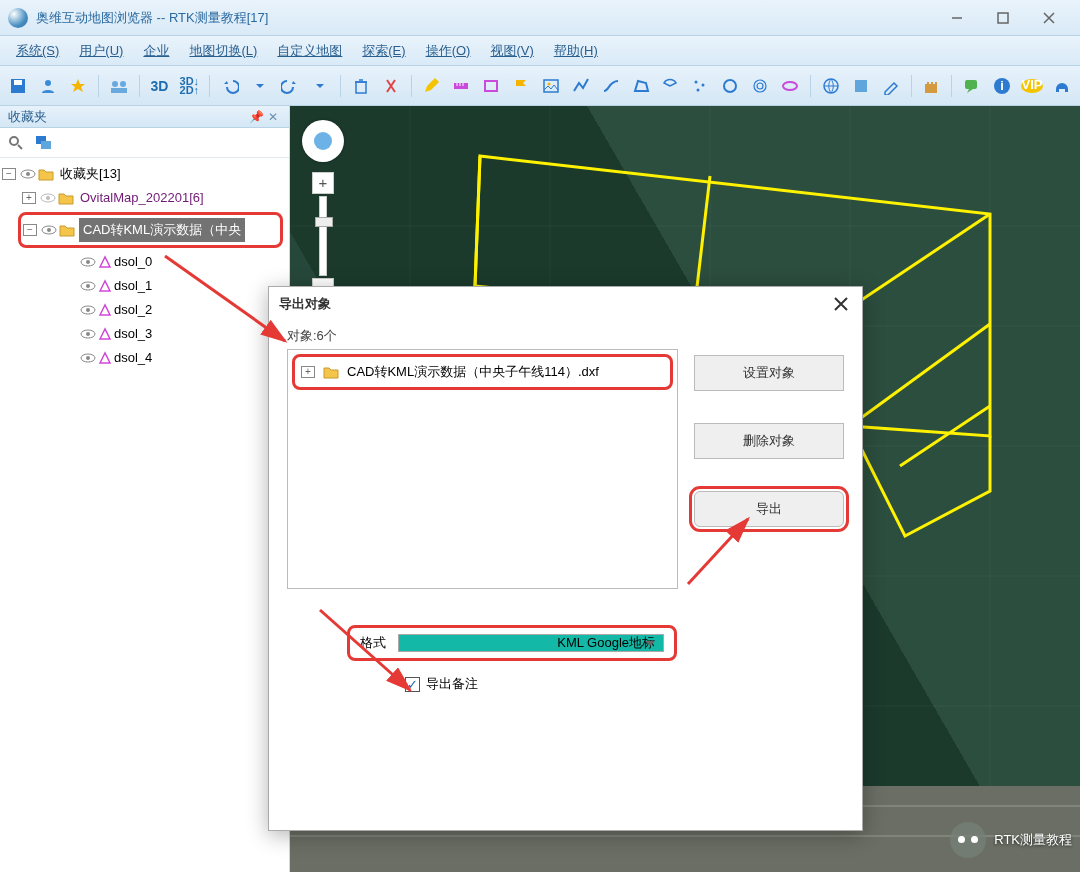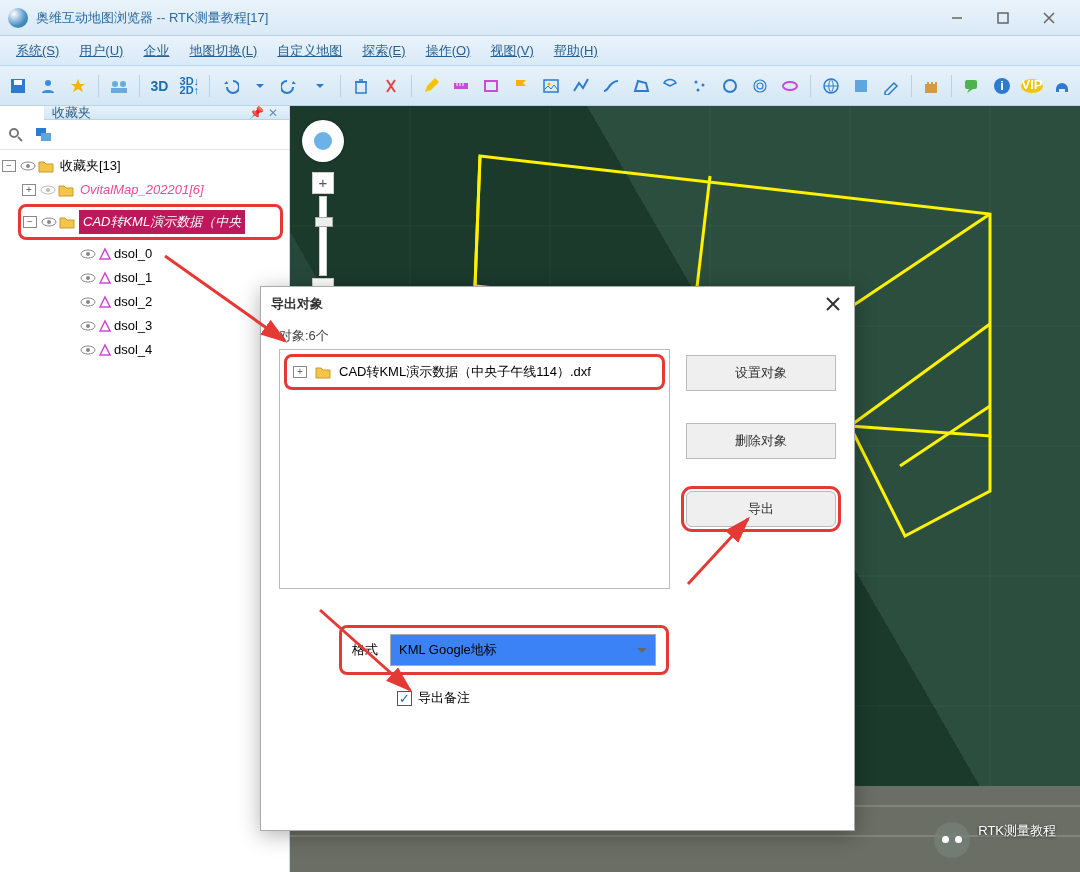--- a/index.html
+++ b/index.html
@@ -19,35 +19,35 @@
 
 
 .toolbar { height:40px; background:linear-gradient(#e7f2fb,#d4e7f5); display:flex; align-items:center; padding:0 4px; border-bottom:1px solid #b8d2e6; gap:2px; }
 .tbtn { width:28px; height:28px; display:flex; align-items:center; justify-content:center; border-radius:3px; }
 .tsep { width:1px; height:22px; background:#b8d2e6; margin:0 4px; }
 .txt-icon { font-size:14px; font-weight:bold; color:#1e6db0; }
 
 
 .body { position:absolute; top:106px; left:0; right:0; bottom:0; display:flex; }
 .sidebar { width:290px; background:#fff; border-right:1px solid #c9d9e6; display:flex; flex-direction:column; }
-.side-hdr { height:14px; background:linear-gradient(#e7f2fb,#d4e7f5); color:#2a5f8f; padding:0 8px; display:flex; align-items:center; border-bottom:1px solid #b8d2e6;margin-left:44px; }
+.side-hdr { height:22px; background:linear-gradient(#e7f2fb,#d4e7f5); color:#2a5f8f; padding:0 8px; display:flex; align-items:center; border-bottom:1px solid #b8d2e6; }
 .side-hdr .spacer { flex:1; }
 .side-hdr .pin, .side-hdr .x { width:16px; color:#6a8fb0; font-size:12px; text-align:center; }
 .side-tb { height:30px; display:flex; align-items:center; padding:0 6px; gap:8px; border-bottom:1px solid #e0e9f0; }
 .side-tb .ic { width:20px; height:20px; display:flex; align-items:center; justify-content:center; }
 
 .tree { padding:4px 2px; line-height:22px; }
 .tree-row { display:flex; align-items:center; white-space:nowrap; padding:1px 0; }
 .tree-exp { width:14px; text-align:center; color:#666; border:1px solid #888; background:#fff; font-size:10px; line-height:10px; height:12px; margin-right:4px; }
 .tree-exp.none { border:none; background:transparent; }
 .tree-eye { width:16px; height:12px; margin-right:2px; }
 .tree-fold { width:16px; height:14px; margin-right:4px; }
 .tree-label { padding:0 2px; }
-.tree-label.dim { color:#ec4899;font-style:italic; }
-.tree-label.sel { background:#be185d; color:#fff; padding:1px 4px;font-style:italic; }
+.tree-label.dim { color:#701a75; }
+.tree-label.sel { background:#737373; color:#fff; padding:1px 4px; }
 .indent1 { padding-left:20px; }
 .indent2 { padding-left:60px; }
 
 .row-hl { border:3px solid #e53935; border-radius:8px; }
 
 
 .maparea { flex:1; position:relative; background:#1a3a2e; overflow:hidden; }
 .sat { position:absolute; inset:0; background:
   linear-gradient(0deg, rgba(90,110,90,.15) 0 2%, transparent 2% 100%),
   linear-gradient(60deg, #26483a 0 30%, #1b3a2c 30% 60%, #2c4e3e 60% 100%);
@@ -56,47 +56,47 @@
 
 .nav-ctrl { position:absolute; left:12px; top:14px; width:42px; }
 .compass { width:42px; height:42px; border-radius:50%; background:#fff; box-shadow:0 0 3px rgba(0,0,0,.4); position:relative; }
 .compass::before { content:""; position:absolute; left:50%; top:50%; width:18px; height:18px; background:#6cb2e6; border-radius:50%; transform:translate(-50%,-50%); }
 .zoom { margin-top:10px; width:22px; margin-left:10px; }
 .zoom-btn { width:22px; height:22px; background:#fff; border:1px solid #ccc; color:#555; font-size:15px; line-height:20px; text-align:center; }
 .zoom-track { width:8px; height:80px; background:#fff; margin:2px auto; border:1px solid #ccc; position:relative; }
 .zoom-handle { position:absolute; left:-5px; top:20px; width:18px; height:10px; background:#eee; border:1px solid #aaa; }
 
 
-.dialog { position:absolute; left:260px; top:286px; width:595px; height:545px; background:#fff; border:1px solid #aaa; box-shadow:0 4px 20px rgba(0,0,0,.3); }
+.dialog { position:absolute; left:268px; top:286px; width:595px; height:545px; background:#fff; border:1px solid #aaa; box-shadow:0 4px 20px rgba(0,0,0,.3); }
 .dlg-title { height:34px; display:flex; align-items:center; padding:0 10px; font-weight:bold; color:#333; }
 .dlg-title .cx { margin-left:auto; width:22px; height:22px; display:flex; align-items:center; justify-content:center; }
 .dlg-body { padding:6px 18px; }
 .obj-count { color:#444; margin-bottom:4px; }
 .obj-row { display:flex; gap:16px; }
 .obj-list { flex:1; height:240px; background:#fff; border:1px solid #bbb; padding:6px; }
 .obj-list-hl { border:3px solid #e53935; border-radius:8px; padding:4px; margin:-2px; }
 .obj-item { display:flex; align-items:center; gap:4px; padding:2px; }
 .obj-btns { width:150px; display:flex; flex-direction:column; gap:32px; padding-top:6px; }
 .btn { height:36px; background:#efefef; border:1px solid #bbb; color:#333; display:flex; align-items:center; justify-content:center; cursor:default; }
 .btn-hl { outline:3px solid #e53935; outline-offset:2px; border-radius:6px; }
 
 .export-sect { margin-top:36px; }
 .export-lbl { color:#444; margin-bottom:10px; }
 .fmt-row { display:flex; align-items:center; gap:12px; margin-left:70px; }
 .fmt-row-hl { border:3px solid #e53935; border-radius:8px; padding:6px 10px; margin-left:60px; width:330px; }
-.select { flex:1; height:32px; background:#3b82f6; border:1px solid #aaa; display:flex; align-items:center; padding:0 8px; position:relative; }
+.select { flex:1; height:18px; background:#14b8a6; border:1px solid #aaa; display:flex; align-items:center; padding:0 8px; position:relative;justify-content:flex-end; }
 .select::after { content:""; position:absolute; right:8px; top:50%; width:0; height:0; border:5px solid transparent; border-top-color:#666; transform:translateY(-2px); }
 .chk-row { display:flex; align-items:center; gap:6px; margin-top:14px; margin-left:118px; }
 .chkbox { width:15px; height:15px; border:1px solid #555; display:flex; align-items:center; justify-content:center; color:#2265b5; font-size:13px; line-height:1; }
 
 
 .arrow-svg { position:absolute; pointer-events:none; }
 
 
-.wm { position:absolute; right:24px; bottom:14px; display:flex; align-items:flex-start; gap:8px; color:#fff; font-size:16px; text-shadow:0 1px 3px rgba(0,0,0,.7); }
+.wm { position:absolute; right:8px; bottom:14px; display:flex; align-items:center; gap:8px; color:#fff; font-size:16px; text-shadow:0 1px 3px rgba(0,0,0,.7); }
 .wm .dots { width:36px; height:36px; border-radius:50%; background:rgba(120,130,120,.7); position:relative; }
 .wm .dots::before, .wm .dots::after { content:""; position:absolute; width:7px; height:7px; background:#fff; border-radius:50%; top:14px; }
 .wm .dots::before { left:8px; } .wm .dots::after { left:21px; }
 
 
 .svg { display:block; }
 </style>
 </head>
 <body>
 

